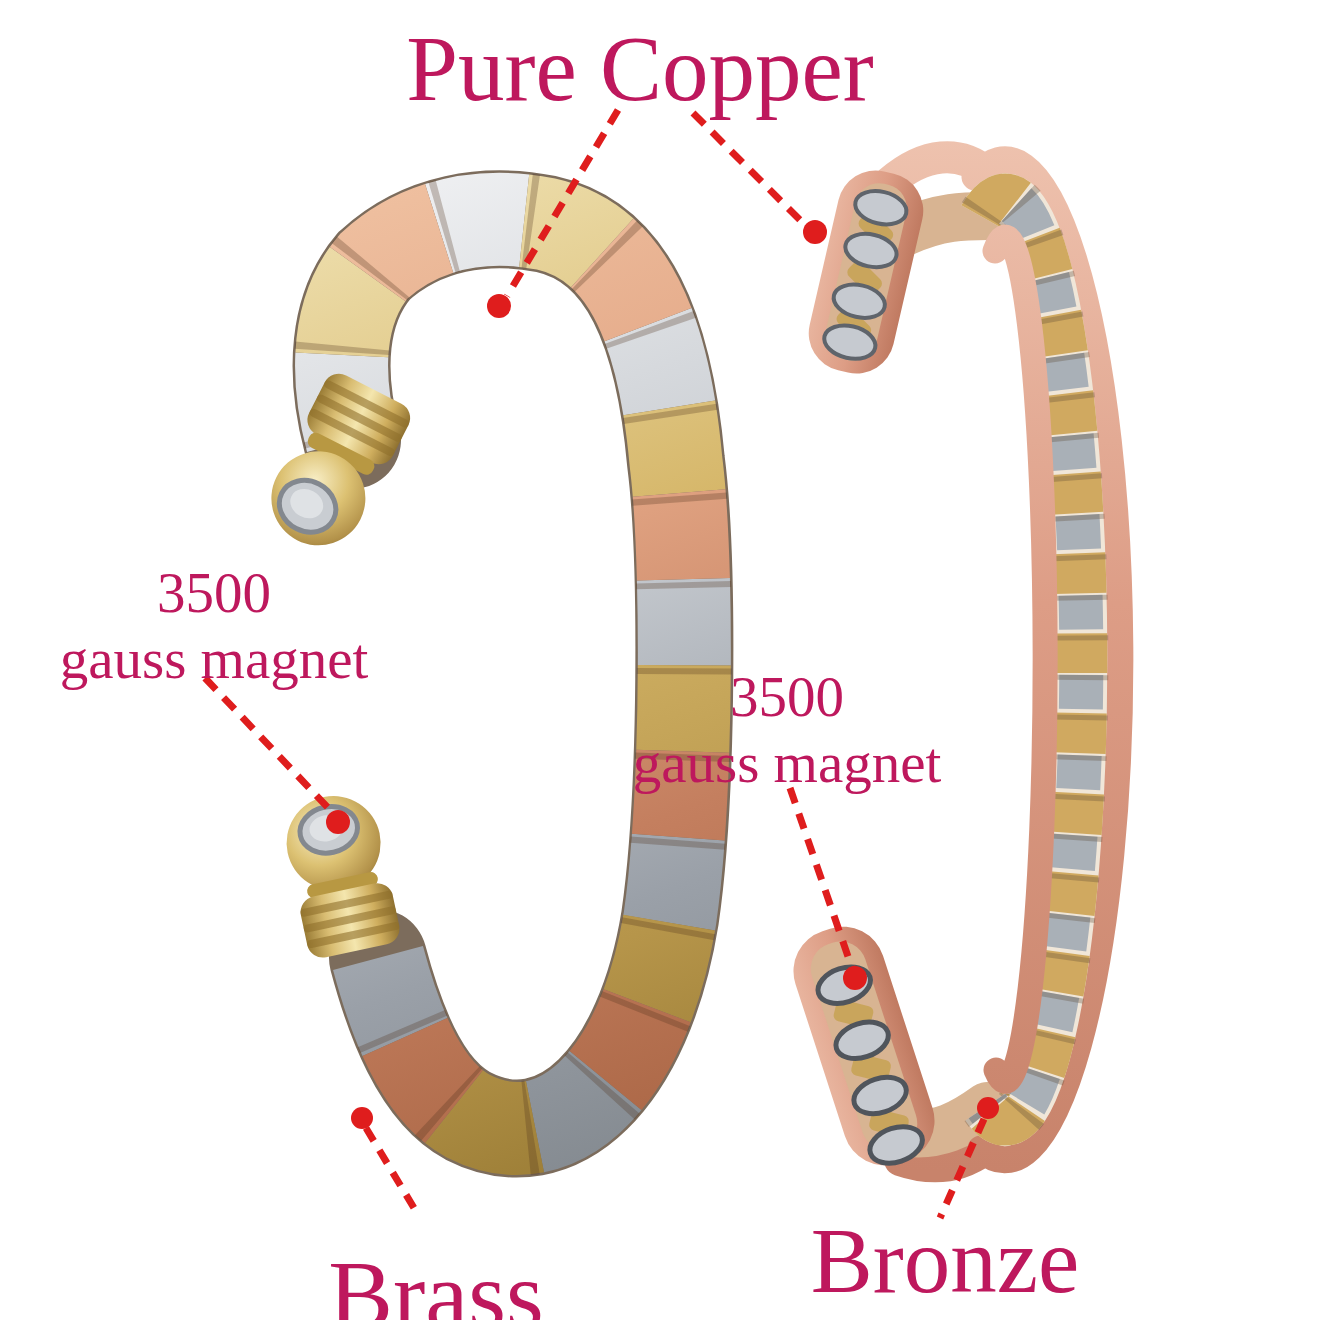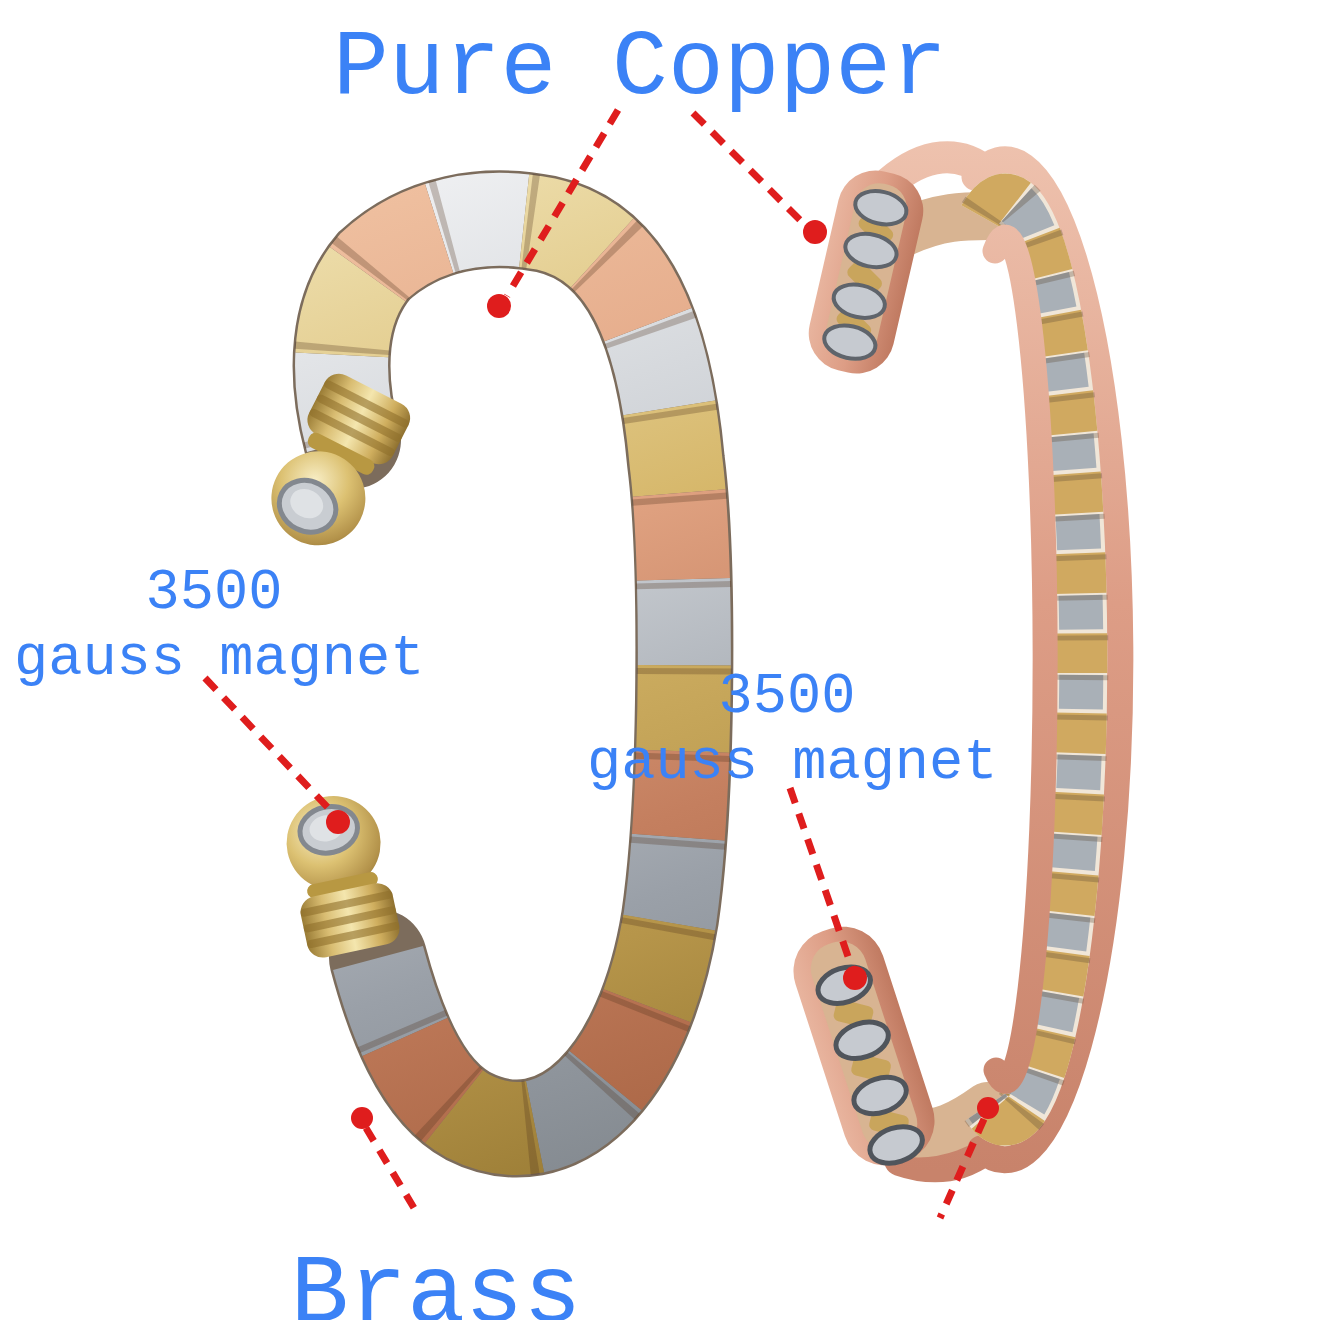--- a/index.html
+++ b/index.html
@@ -11,22 +11,22 @@
   }
   .stage {
     position: relative;
     width: 1320px; height: 1320px;
     background: #ffffff;
   }
   .stage svg { position: absolute; left: 0; top: 0; }
   .label {
     position: absolute;
     text-align: center;
-    color: #3b82f6;
-    font-family: Liberation Mono, monospace;
+    color: #be185d;
+    font-family: Liberation Serif, serif;
     font-weight: 400;
     line-height: 1.0;
     white-space: nowrap;
   }
   .label-title   { left: 140px; top:   22px; width: 1000px; font-size: 93px; }
   .label-gauss-l { left:   14px; top:  560px; width: 400px; font-size: 57px; line-height: 1.16; }
   .label-gauss-c { left:  587px; top:  664px; width: 400px; font-size: 57px; line-height: 1.16; }
   .label-brass   { left:  236px; top: 1212px; width: 400px; font-size: 97px; margin-top: 35px; }
   .label-bronze  { left:  745px; top: 1214px; width: 400px; font-size: 93px; }
 </style>
@@ -184,13 +184,14 @@
     <div>gauss magnet</div>
   </div>
 
   <div class="label label-gauss-c">
     <div>3500</div>
     <div>gauss magnet</div>
   </div>
 
   <div class="label label-brass">Brass</div>
 
+  <div class="label label-bronze">Bronze</div>
 </div>
 
 </body></html>

